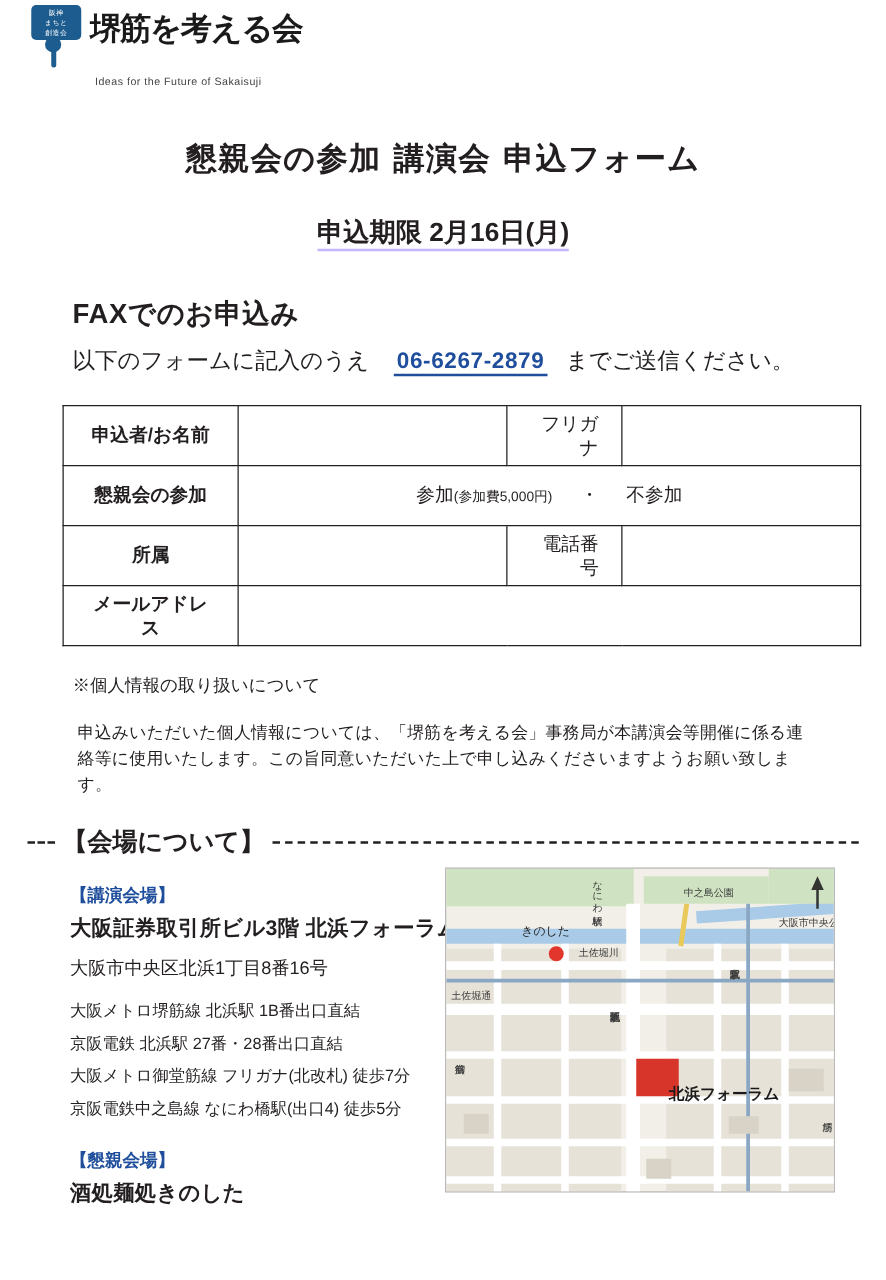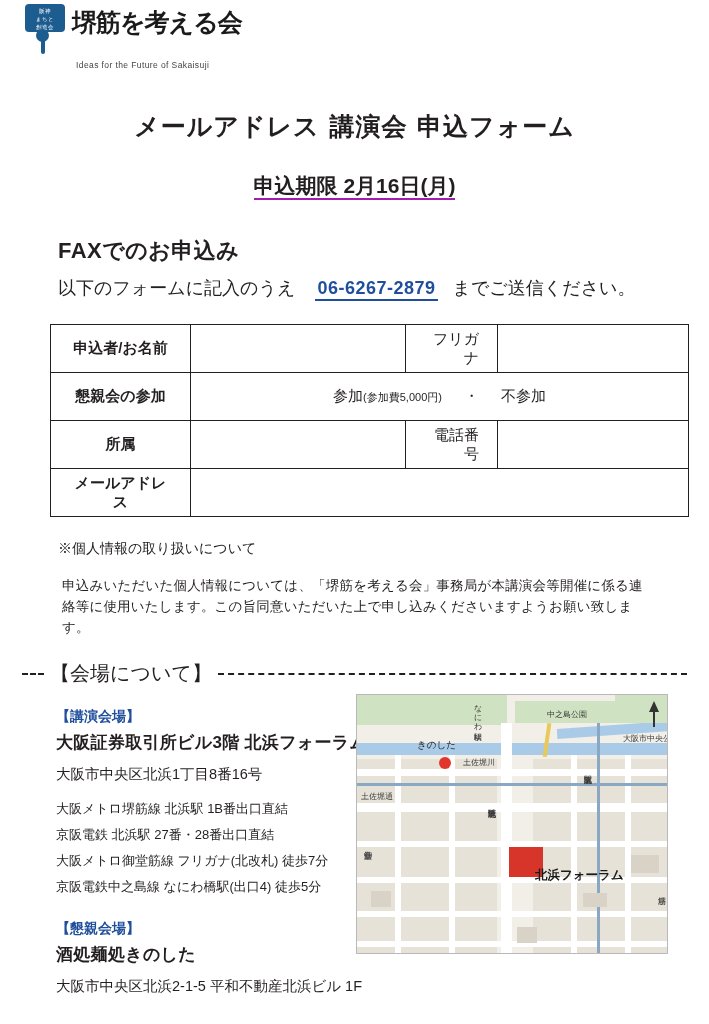--- a/index.html
+++ b/index.html
@@ -85,21 +85,21 @@
     font-size: 25px;
     letter-spacing: 1px;
   }
   .deadline {
     position: absolute;
     left: 0; right: 0; top: 172px;
     text-align: center;
     font-size: 21px;
     font-weight: bold;
   }
-  .deadline .u { border-bottom: 2px solid #a21caf; padding-bottom: 1px; }
+  .deadline .u { border-bottom: 2px solid #c4b5fd; padding-bottom: 1px; }
 
   .faxhead {
     position: absolute;
     left: 58px; top: 236px;
     font-size: 22px;
     font-weight: bold;
     letter-spacing: 0.5px;
   }
   .faxline {
     position: absolute;
@@ -162,21 +162,21 @@
   .venue-head .dash-l {
     position: absolute;
     left: 0; top: 13px;
     width: 22px;
     border-top: 2px dashed #231f20;
   }
   .venue-head .txt {
     position: absolute;
     left: 28px; top: 0;
     font-size: 20px;
-    font-weight: normal;
+    font-weight: bold;
     white-space: nowrap;
   }
   .venue-head .dash-r {
     position: absolute;
     left: 196px; right: 0; top: 13px;
     border-top: 2px dashed #231f20;
   }
 
   .blue-head {
     color: #1f4e9c;
@@ -296,21 +296,21 @@
 
 <div id="logo">
   <div class="mark">
     <div class="badge">阪神<br>まちと<br>創造会</div>
     <div class="pin"></div>
   </div>
   <div class="wordmark">堺筋を考える会</div>
   <div class="tagline">Ideas for the Future of Sakaisuji</div>
 </div>
 
-<div class="title">メールアドレス  講演会  申込フォーム</div>
+<div class="title">懇親会の参加  講演会  申込フォーム</div>
 <div class="deadline">
   <span class="u">申込期限  2月16日(月)</span>
 </div>
 
 <div class="faxhead">FAXでのお申込み</div>
 <div class="faxline">
   <span>以下のフォームに記入のうえ</span>
   &nbsp;&nbsp;
   <span class="num">06-6267-2879</span>
   &nbsp;
@@ -367,21 +367,20 @@
     <div>大阪メトロ堺筋線  北浜駅 1B番出口直結</div>
     <div>京阪電鉄 北浜駅    27番・28番出口直結</div>
     <div>大阪メトロ御堂筋線 フリガナ(北改札) 徒歩7分</div>
     <div>京阪電鉄中之島線 なにわ橋駅(出口4) 徒歩5分</div>
   </div>
 </div>
 
 <div class="v-block v2">
   <div class="blue-head">【懇親会場】</div>
   <div class="v-name">酒処麺処きのした</div>
-  <div class="v-addr">大阪市中央区北浜2-1-5  平和不動産北浜ビル 1F</div>
 </div>
 
 <div class="map">
 
   <div class="water" style="left:0;top:48px;width:312px;height:12px;"></div>
   <div class="water" style="left:200px;top:30px;width:112px;height:10px;transform:rotate(-4deg);"></div>
 
   <div class="green" style="left:0;top:0;width:150px;height:30px;"></div>
   <div class="green" style="left:158px;top:6px;width:100px;height:22px;"></div>
   <div class="green" style="left:258px;top:0;width:54px;height:28px;"></div>

